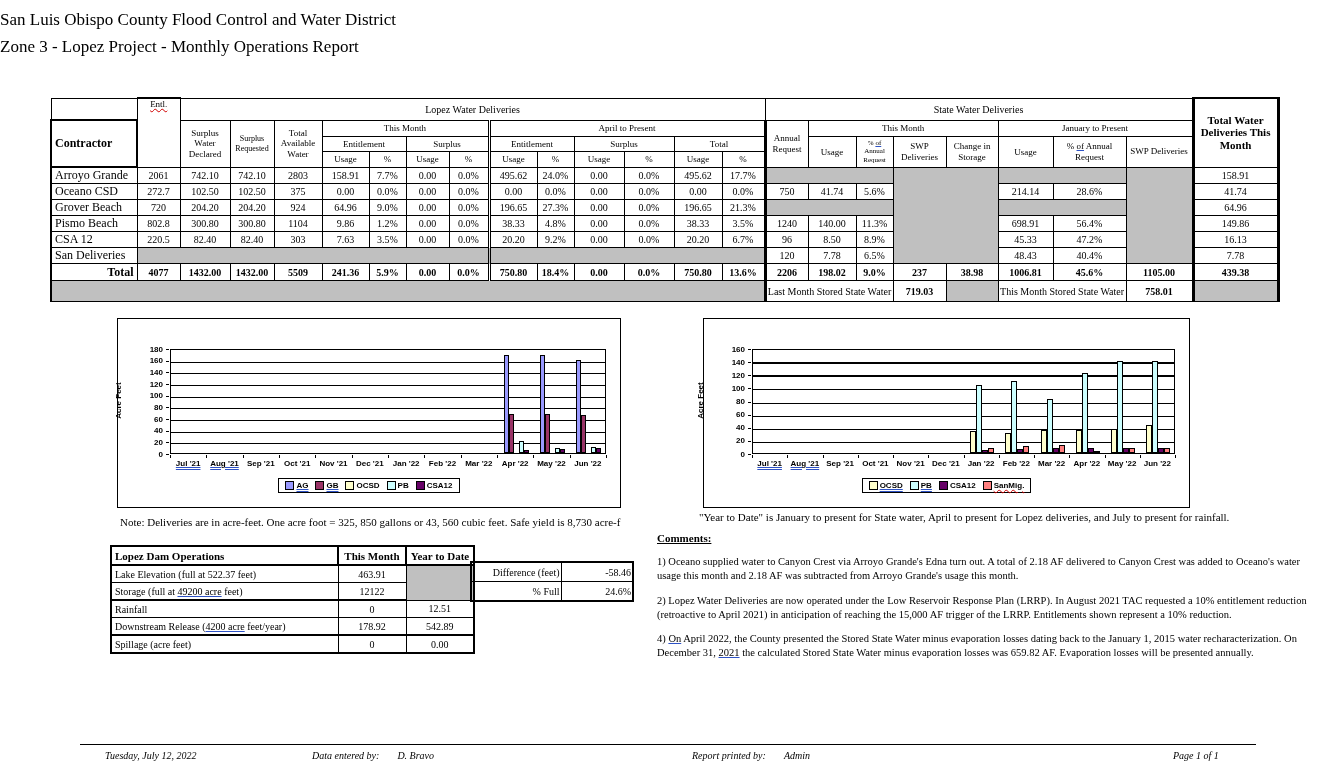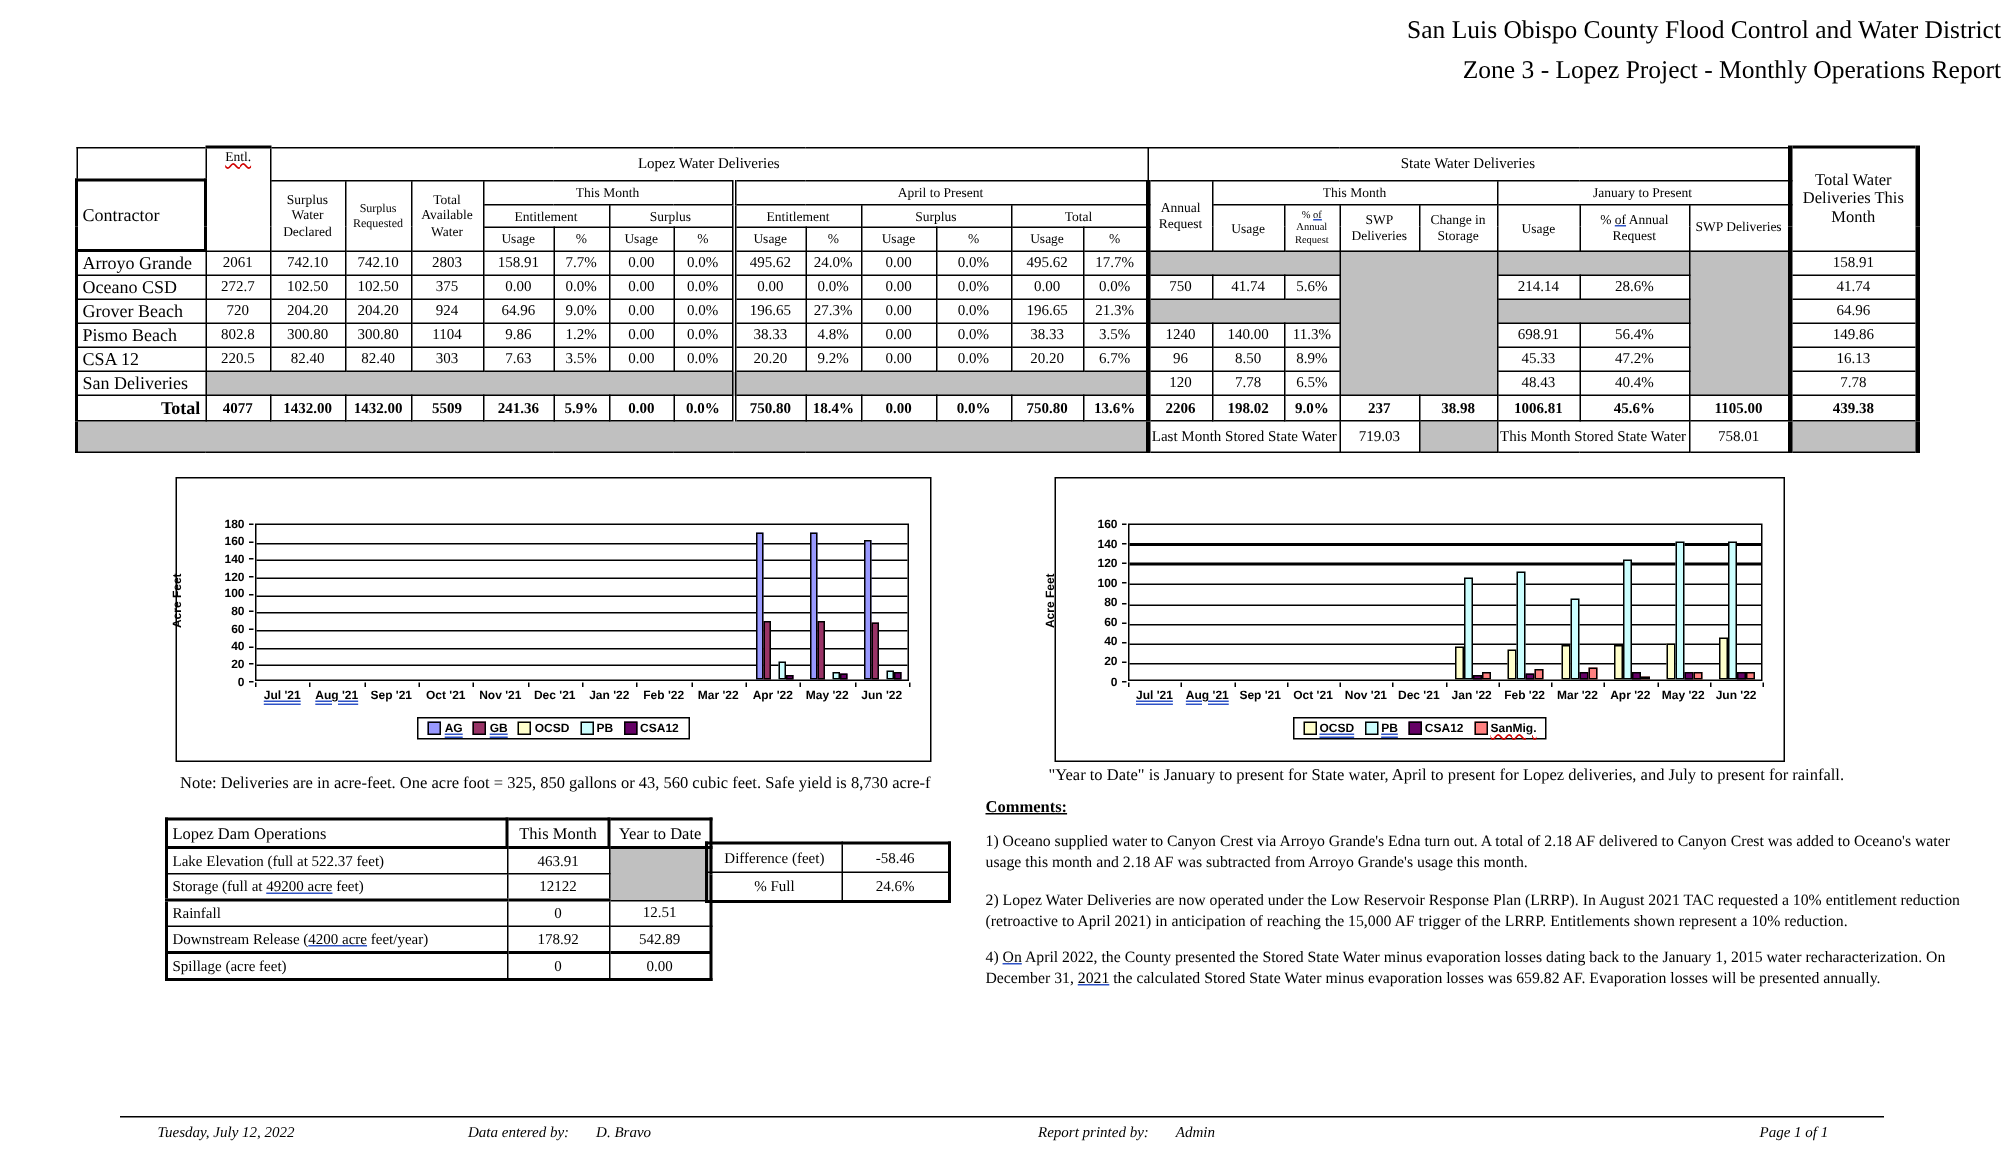--- a/index.html
+++ b/index.html
@@ -1,38 +1,38 @@
 <!DOCTYPE html>
 <html><head>
 <meta charset="utf-8">
 <style>
   html,body{margin:0;padding:0}
   body{width:1334px;height:778px;background:#fff;position:relative;overflow:hidden;
        font-family:"Liberation Serif",serif;color:#000}
 
   
-  #titles{position:absolute;top:6px;left:0;width:100%;text-align:right;
+  #titles{position:absolute;top:6px;left:0;width:100%;text-align:left;
           font-size:17px;line-height:27px}
 
   
   .u-red{text-decoration-line:underline;text-decoration-style:wavy;
          text-decoration-color:#d00000;text-decoration-thickness:1px;text-underline-offset:1px}
   .u-blue{text-decoration-line:underline;text-decoration-style:solid;
           text-decoration-color:#2e52c5;text-underline-offset:1px}
   .u-blue2{text-decoration-line:underline;text-decoration-style:double;
            text-decoration-color:#2e52c5;text-underline-offset:1px}
 
   
   table{border-collapse:collapse;table-layout:fixed}
   #main-table{position:absolute;left:50px;top:97px;width:1227px}
   #main-table td{border:1px solid #000;text-align:center;font-size:10px;
                  padding:0 1px;white-space:nowrap;vertical-align:middle}
   .nb{border-style:hidden none none hidden}
   .sect{border:2px solid #000;font-weight:normal;font-size:13px}
-  .b{font-weight:normal}
+  .b{font-weight:bold}
   .left{text-align:left !important;padding-left:3px !important}
   .right{text-align:right !important;padding-right:3px !important}
   .vtop{vertical-align:top !important}
   .vmid{vertical-align:middle}
   .wrap{white-space:normal !important;line-height:1.15}
   .fs7{font-size:7px !important}.fs8{font-size:8px !important}.fs9{font-size:9px !important}
   .fs10{font-size:10px !important}.fs11{font-size:11px !important}.fs12{font-size:12px !important}
   .gray{background:#c0c0c0}
   .thickL{border-left:3px solid #000 !important}
   .dblL{border-left:3px double #000 !important}
@@ -73,21 +73,21 @@
   #comments .heading{font-weight:bold;text-decoration:underline;font-size:11px}
   .comment{margin-top:11px;line-height:1.32}
 
   
   #dam-table{position:absolute;left:110px;top:545px;width:363px;border:2px solid #000}
   #dam-table td{border:1px solid #000;font-size:10px;height:16px;padding:0 3px;
                 text-align:center;white-space:nowrap}
   #dam-table tr.hdr td{border:2px solid #000;height:17px}
   #dam-table tr.tB2>td{border-bottom:2px solid #000}
   #dam-side{position:absolute;left:470px;top:561px;width:162px;border:2px solid #000}
-  #dam-side td{border:1px solid #000;font-size:10px;height:16px;text-align:center;white-space:nowrap}
+  #dam-side td{border:1px solid #000;font-size:10px;height:16px;text-align:right;white-space:nowrap}
 
   
   #footer-line{position:absolute;left:80px;top:744px;width:1176px;height:1px;background:#000}
   .footer-item{position:absolute;top:750px;font-size:10px;font-style:italic;white-space:nowrap}
   .fgap{display:inline-block;margin-left:18px}
 </style>
 </head>
 <body>
 
 <div id="titles">

